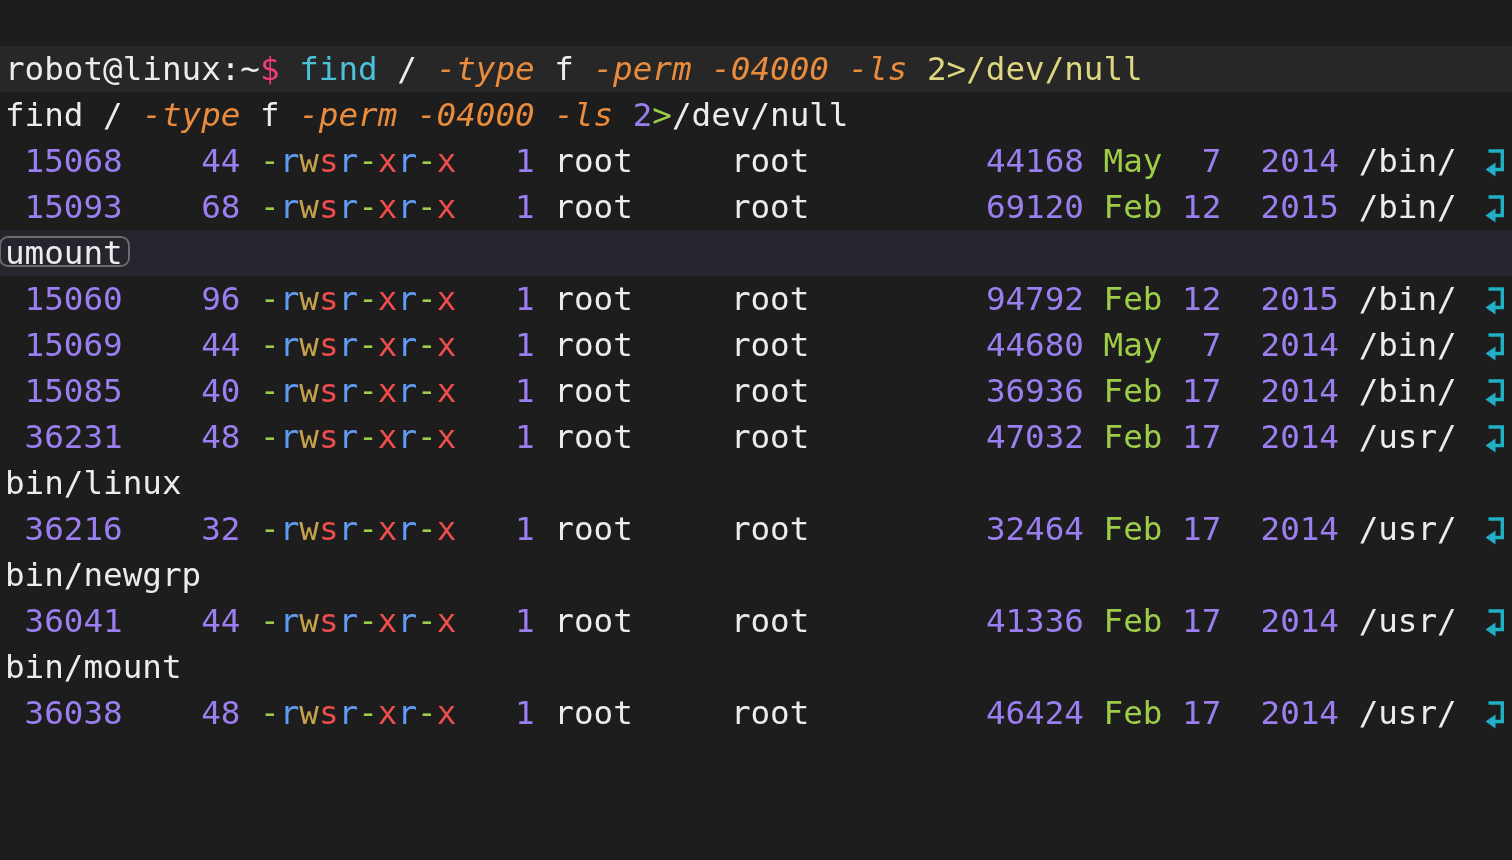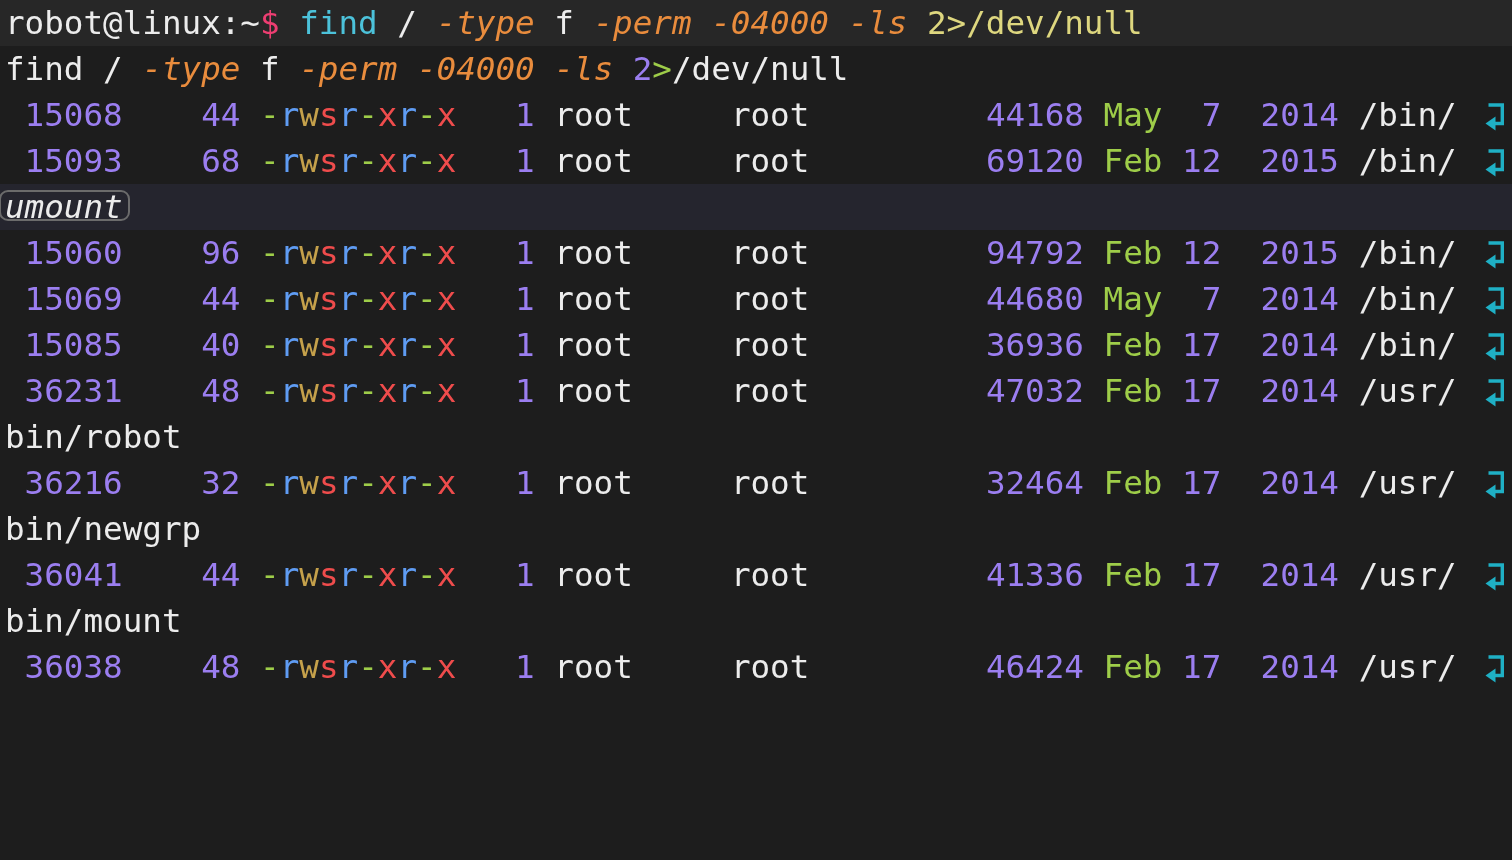--- a/index.html
+++ b/index.html
@@ -13,22 +13,22 @@
     line-height:46px;
     font-variant-ligatures:none;
   }
   .line{
     position:relative;
     height:46px;
     padding-left:5px;
     white-space:pre;
     color:var(--fg,#ececec);
   }
-  .line.hl{background:var(--row-hl,#272727);}
-  .line.sel{background:var(--row-sel,#25252e);font-style:italic;}
+  .line.hl{background:var(--row-hl,#272727);margin-top:46px;}
+  .line.sel{background:var(--row-sel,#25252e);}
   .c-fg{color:var(--fg);}
   .c-pink{color:var(--pink);}
   .c-cyan{color:var(--cyan);}
   .c-orange{color:var(--orange);font-style:italic;}
   .c-khaki{color:var(--khaki);}
   .c-purple{color:var(--purple);}
   .c-green{color:var(--green);}
   .c-blue{color:var(--blue);}
   .c-dyellow{color:var(--dyellow);}
   .c-red{color:var(--red);}
@@ -72,21 +72,21 @@
           <path d="M12.5 16.5 L12.5 30.5 L2.5 23.5 Z" fill="currentColor"></path>
         </svg></span></div>
     <div class="line"><span class="c-purple"> 15085</span><span class="c-fg">    </span><span class="c-purple">40</span><span class="c-fg"> </span><span class="c-green">-</span><span class="c-blue">r</span><span class="c-dyellow">w</span><span class="c-red">s</span><span class="c-blue">r</span><span class="c-green">-</span><span class="c-red">x</span><span class="c-blue">r</span><span class="c-green">-</span><span class="c-red">x</span><span class="c-fg">   </span><span class="c-purple">1</span><span class="c-fg"> </span><span class="c-fg">root     </span><span class="c-fg">root</span><span class="c-fg">         </span><span class="c-purple">36936</span><span class="c-fg"> </span><span class="c-green">Feb</span><span class="c-fg"> </span><span class="c-purple">17</span><span class="c-fg">  </span><span class="c-purple">2014</span><span class="c-fg"> </span><span class="c-fg">/bin/</span><span class="wrapind"><svg width="25" height="33" viewBox="0 0 25 33">
           <path d="M5.5 5 H19.3 V23.5 H11" fill="none" stroke="currentColor" stroke-width="3.4"></path>
           <path d="M12.5 16.5 L12.5 30.5 L2.5 23.5 Z" fill="currentColor"></path>
         </svg></span></div>
     <div class="line"><span class="c-purple"> 36231</span><span class="c-fg">    </span><span class="c-purple">48</span><span class="c-fg"> </span><span class="c-green">-</span><span class="c-blue">r</span><span class="c-dyellow">w</span><span class="c-red">s</span><span class="c-blue">r</span><span class="c-green">-</span><span class="c-red">x</span><span class="c-blue">r</span><span class="c-green">-</span><span class="c-red">x</span><span class="c-fg">   </span><span class="c-purple">1</span><span class="c-fg"> </span><span class="c-fg">root     </span><span class="c-fg">root</span><span class="c-fg">         </span><span class="c-purple">47032</span><span class="c-fg"> </span><span class="c-green">Feb</span><span class="c-fg"> </span><span class="c-purple">17</span><span class="c-fg">  </span><span class="c-purple">2014</span><span class="c-fg"> </span><span class="c-fg">/usr/</span><span class="wrapind"><svg width="25" height="33" viewBox="0 0 25 33">
           <path d="M5.5 5 H19.3 V23.5 H11" fill="none" stroke="currentColor" stroke-width="3.4"></path>
           <path d="M12.5 16.5 L12.5 30.5 L2.5 23.5 Z" fill="currentColor"></path>
         </svg></span></div>
-    <div class="line"><span class="c-fg">bin/robot</span></div>
+    <div class="line"><span class="c-fg">bin/linux</span></div>
     <div class="line"><span class="c-purple"> 36216</span><span class="c-fg">    </span><span class="c-purple">32</span><span class="c-fg"> </span><span class="c-green">-</span><span class="c-blue">r</span><span class="c-dyellow">w</span><span class="c-red">s</span><span class="c-blue">r</span><span class="c-green">-</span><span class="c-red">x</span><span class="c-blue">r</span><span class="c-green">-</span><span class="c-red">x</span><span class="c-fg">   </span><span class="c-purple">1</span><span class="c-fg"> </span><span class="c-fg">root     </span><span class="c-fg">root</span><span class="c-fg">         </span><span class="c-purple">32464</span><span class="c-fg"> </span><span class="c-green">Feb</span><span class="c-fg"> </span><span class="c-purple">17</span><span class="c-fg">  </span><span class="c-purple">2014</span><span class="c-fg"> </span><span class="c-fg">/usr/</span><span class="wrapind"><svg width="25" height="33" viewBox="0 0 25 33">
           <path d="M5.5 5 H19.3 V23.5 H11" fill="none" stroke="currentColor" stroke-width="3.4"></path>
           <path d="M12.5 16.5 L12.5 30.5 L2.5 23.5 Z" fill="currentColor"></path>
         </svg></span></div>
     <div class="line"><span class="c-fg">bin/newgrp</span></div>
     <div class="line"><span class="c-purple"> 36041</span><span class="c-fg">    </span><span class="c-purple">44</span><span class="c-fg"> </span><span class="c-green">-</span><span class="c-blue">r</span><span class="c-dyellow">w</span><span class="c-red">s</span><span class="c-blue">r</span><span class="c-green">-</span><span class="c-red">x</span><span class="c-blue">r</span><span class="c-green">-</span><span class="c-red">x</span><span class="c-fg">   </span><span class="c-purple">1</span><span class="c-fg"> </span><span class="c-fg">root     </span><span class="c-fg">root</span><span class="c-fg">         </span><span class="c-purple">41336</span><span class="c-fg"> </span><span class="c-green">Feb</span><span class="c-fg"> </span><span class="c-purple">17</span><span class="c-fg">  </span><span class="c-purple">2014</span><span class="c-fg"> </span><span class="c-fg">/usr/</span><span class="wrapind"><svg width="25" height="33" viewBox="0 0 25 33">
           <path d="M5.5 5 H19.3 V23.5 H11" fill="none" stroke="currentColor" stroke-width="3.4"></path>
           <path d="M12.5 16.5 L12.5 30.5 L2.5 23.5 Z" fill="currentColor"></path>
         </svg></span></div>
     <div class="line"><span class="c-fg">bin/mount</span></div>

